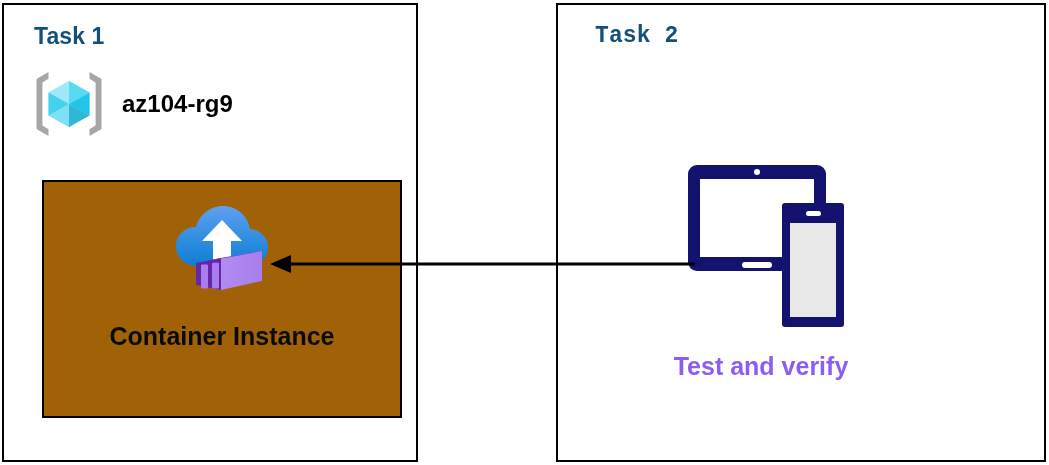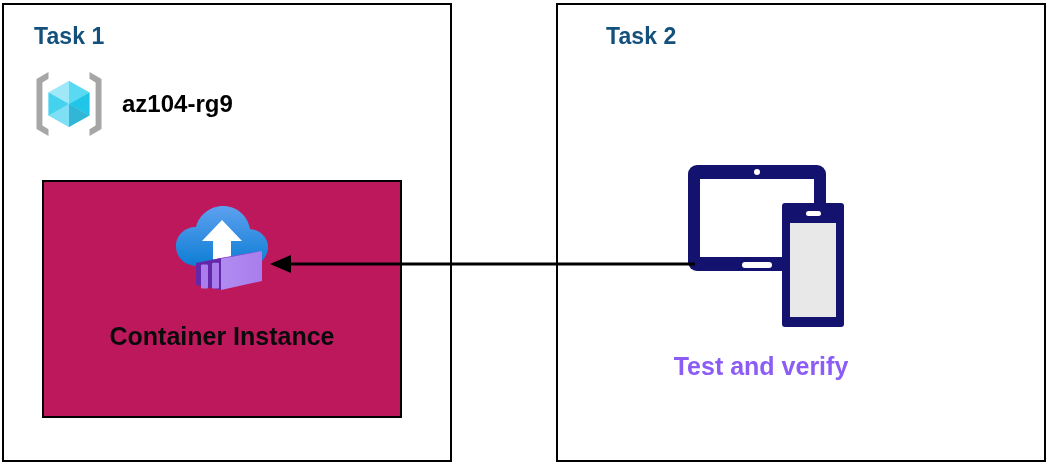--- a/index.html
+++ b/index.html
@@ -22,33 +22,33 @@
     height: 465px;
   }
 
   
   .task-panel {
     position: absolute;
     background: #ffffff;
     border: 2px solid #000000;
     box-sizing: border-box;
   }
-  #task1-panel { left: 2px;   top: 3px; width: 450px; height: 459px; }
+  #task1-panel { left: 2px;   top: 3px; width: 416px; height: 459px; }
   #task2-panel { left: 556px; top: 3px; width: 490px; height: 459px; }
 
   .task-title {
     position: absolute;
     font-size: 23px;
     font-weight: bold;
     color: #13507c;
     letter-spacing: 0.1px;
     white-space: nowrap;
   }
   #task1-title { left: 30px; top: 18px; }
-  #task2-title { left: 48px; top: 18px; }
+  #task2-title { left: 37px; top: 18px; font-family: Liberation Mono, monospace; }
 
   
   .rg-row {
     position: absolute;
     left: 28px;
     top: 62px;
     display: flex;
     align-items: center;
     gap: 16px;
   }
@@ -60,21 +60,21 @@
     white-space: nowrap;
   }
 
   
   #container-box {
     position: absolute;
     left: 38px;
     top: 175px;
     width: 360px;
     height: 238px;
-    background: #be185d;
+    background: #a16207;
     border: 2px solid #000000;
     box-sizing: border-box;
   }
   .ci-icon-wrap {
     position: absolute;
     left: 50%;
     top: 18px;
     transform: translateX(-50%);
   }
   .ci-icon { width: 96px; height: 92px; display: block; }

